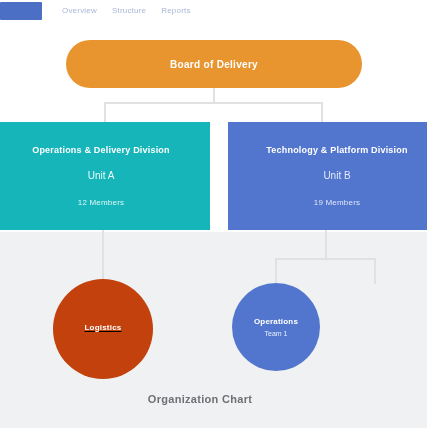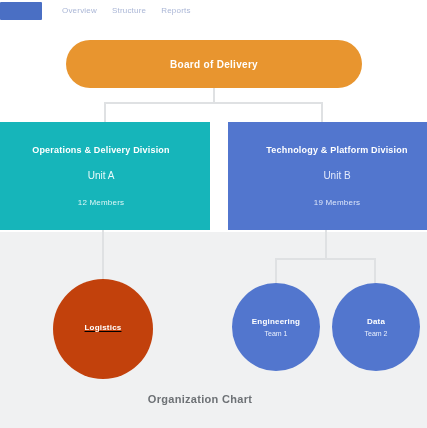--- a/index.html
+++ b/index.html
@@ -248,24 +248,20 @@
   <div class="conn conn-h" style="left:275px; top:258px; width:101px;"></div>
   <div class="conn conn-v" style="left:275px; top:258px; height:26px;"></div>
   <div class="conn conn-v" style="left:374px; top:258px; height:26px;"></div>
 
   <div class="node-circle circle-a">
     <span class="c-title">Logistics</span>
     <span class="c-sub"></span>
   </div>
 
   <div class="node-circle circle-b">
-    <span class="c-title">Engineering</span>
+    <span class="c-title">Operations</span>
     <span class="c-sub">Team 1</span>
   </div>
 
-  <div class="node-circle circle-c">
-    <span class="c-title">Data</span>
-    <span class="c-sub">Team 2</span>
-  </div>
 
   <div class="caption">Organization Chart</div>
 
 </div>
 
 </body></html>

